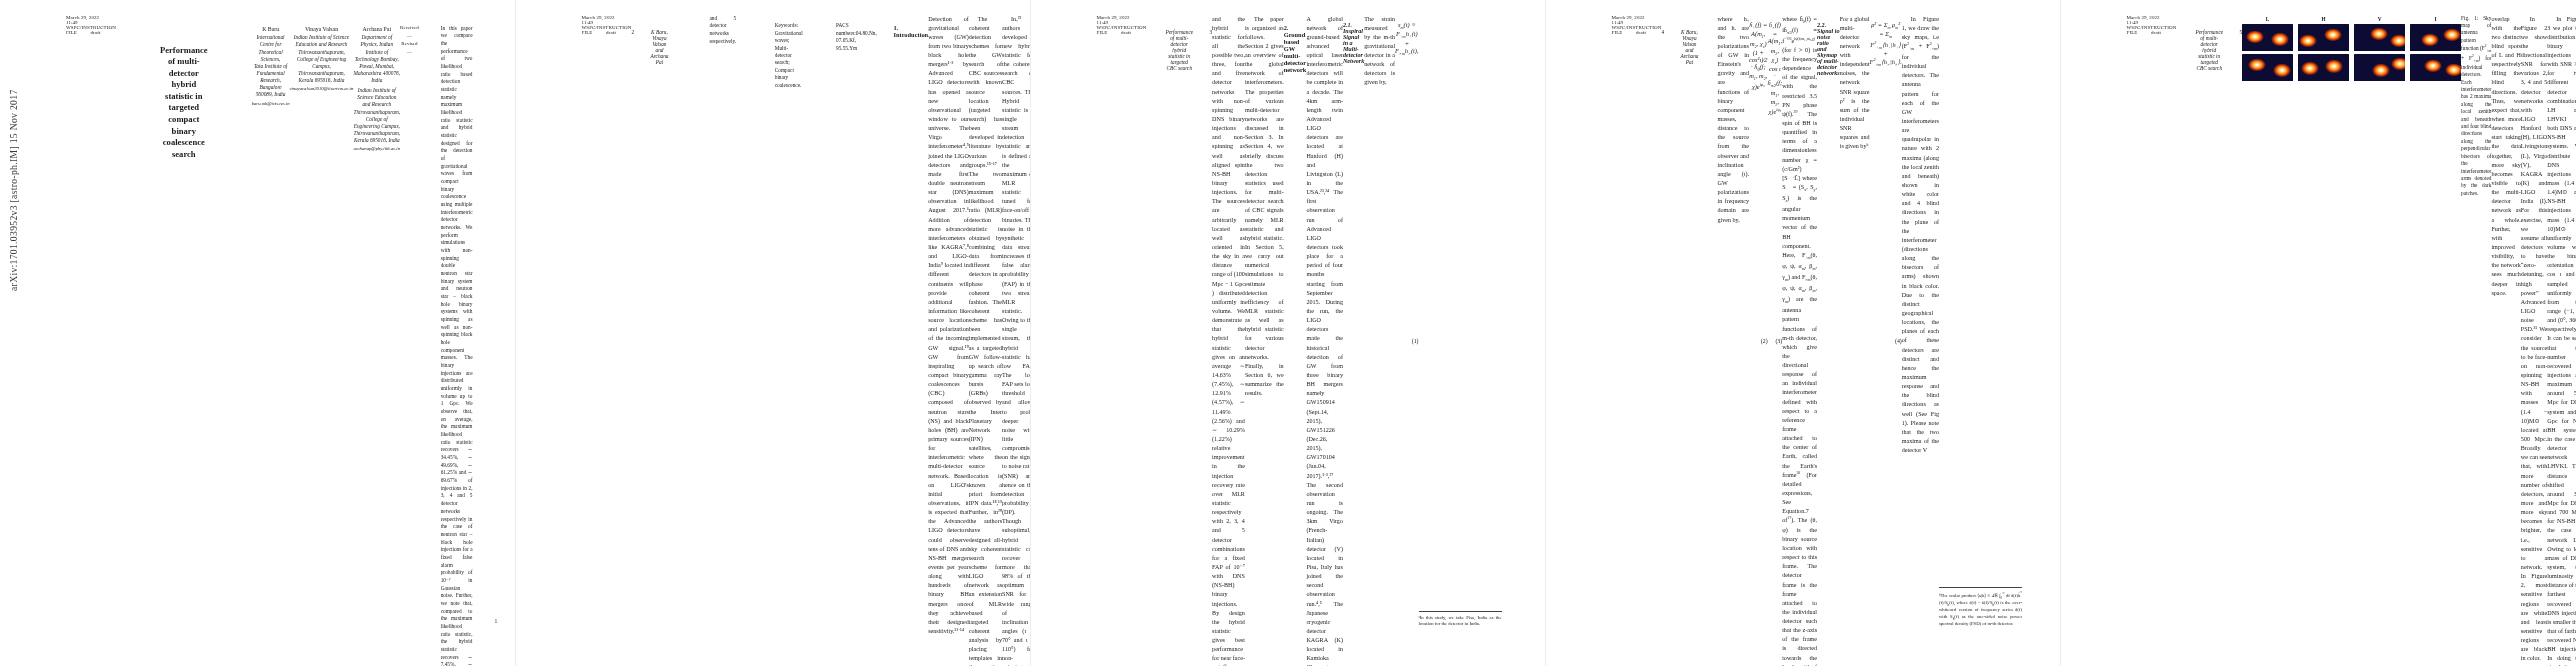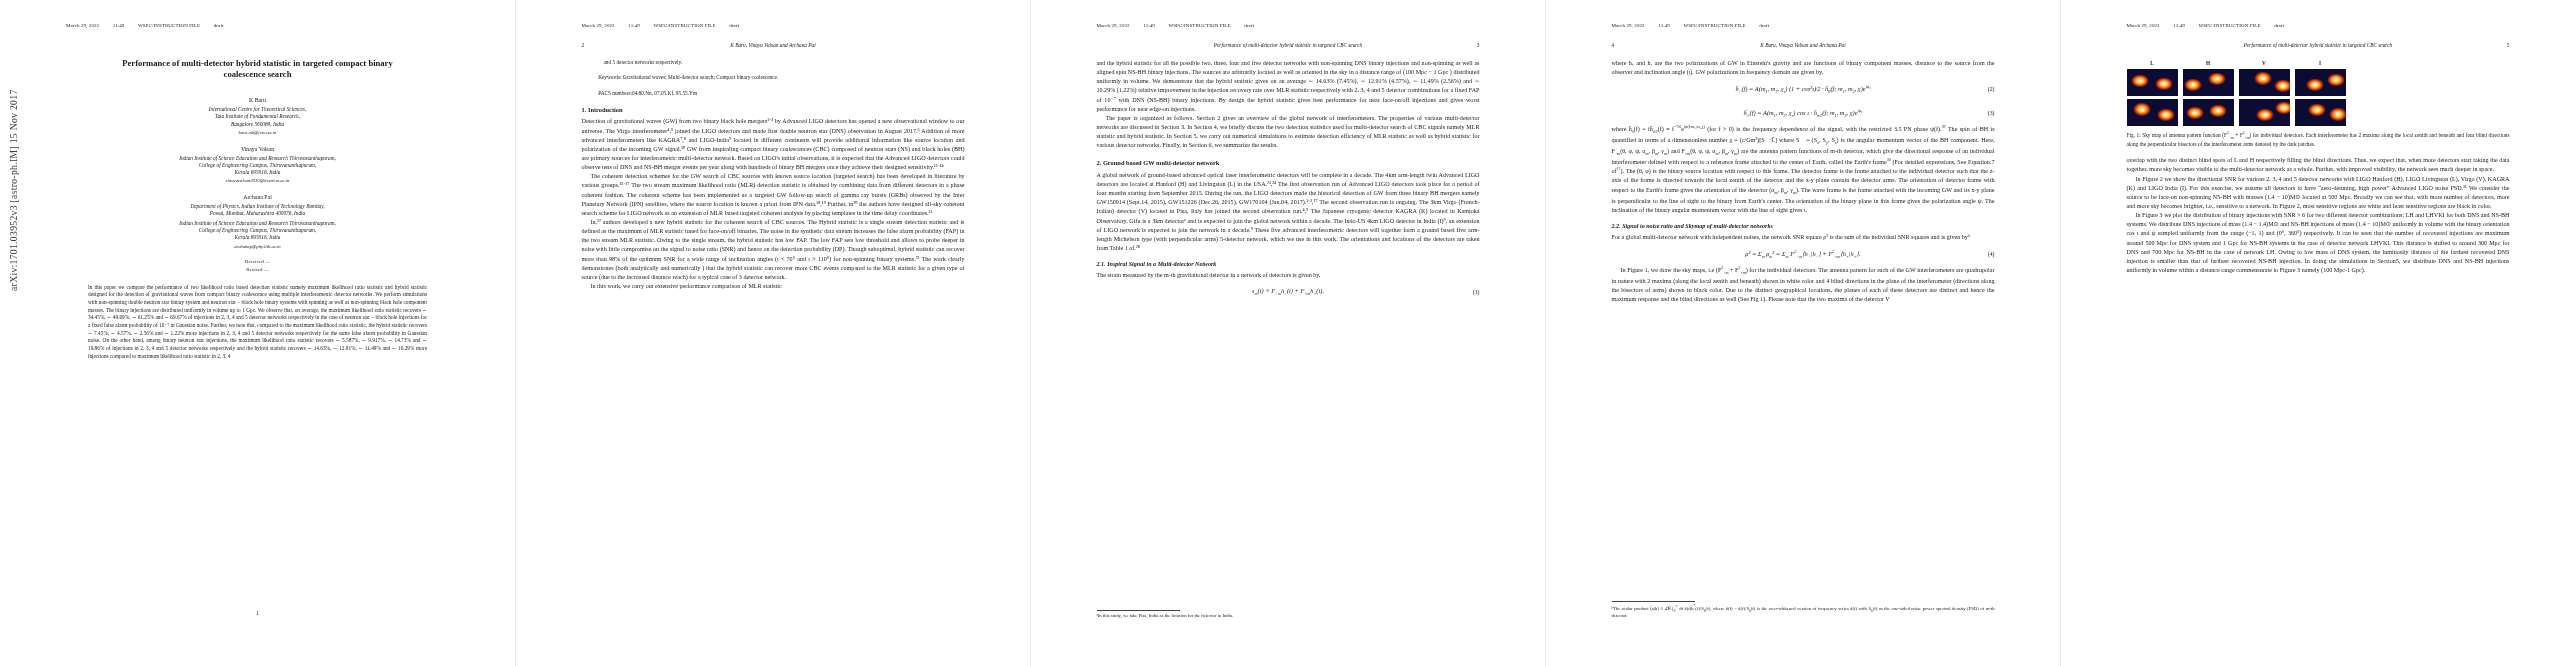--- a/index.html
+++ b/index.html
@@ -8,21 +8,21 @@
     background:#ffffff;color:#1a1a1a;
     font-family:"Liberation Serif", serif;
   }
   .pages{display:flex;height:667px;}
   .page{
     width:515px;box-sizing:border-box;height:667px;
     padding-top:14.5px;display:flex;flex-direction:column;
     background:#ffffff;
   }
   .page + .page{border-left:0.6px solid #ededed;}
-  .pcontent{width:383px;margin:8px auto;flex:1;display:flex;flex-direction:column;min-height:0;font-family:Liberation Serif, serif;}
+  .pcontent{width:383px;margin:0 auto;flex:1;display:flex;flex-direction:row;min-height:0;font-family:Liberation Serif, serif;}
 
   
   .wspc-line{font-size:5px;color:#222;letter-spacing:0.1px;}
   .wspc-line span{margin-right:12.2px;}
 
   
   .running-head{display:flex;align-items:baseline;margin-top:14.5px;margin-bottom:11px;font-size:5.3px;}
   .running-head .rh-num{width:19px;}
   .running-head .rh-num.right{text-align:right;}
   .running-head .rh-text{flex:1;text-align:center;font-style:italic;}

